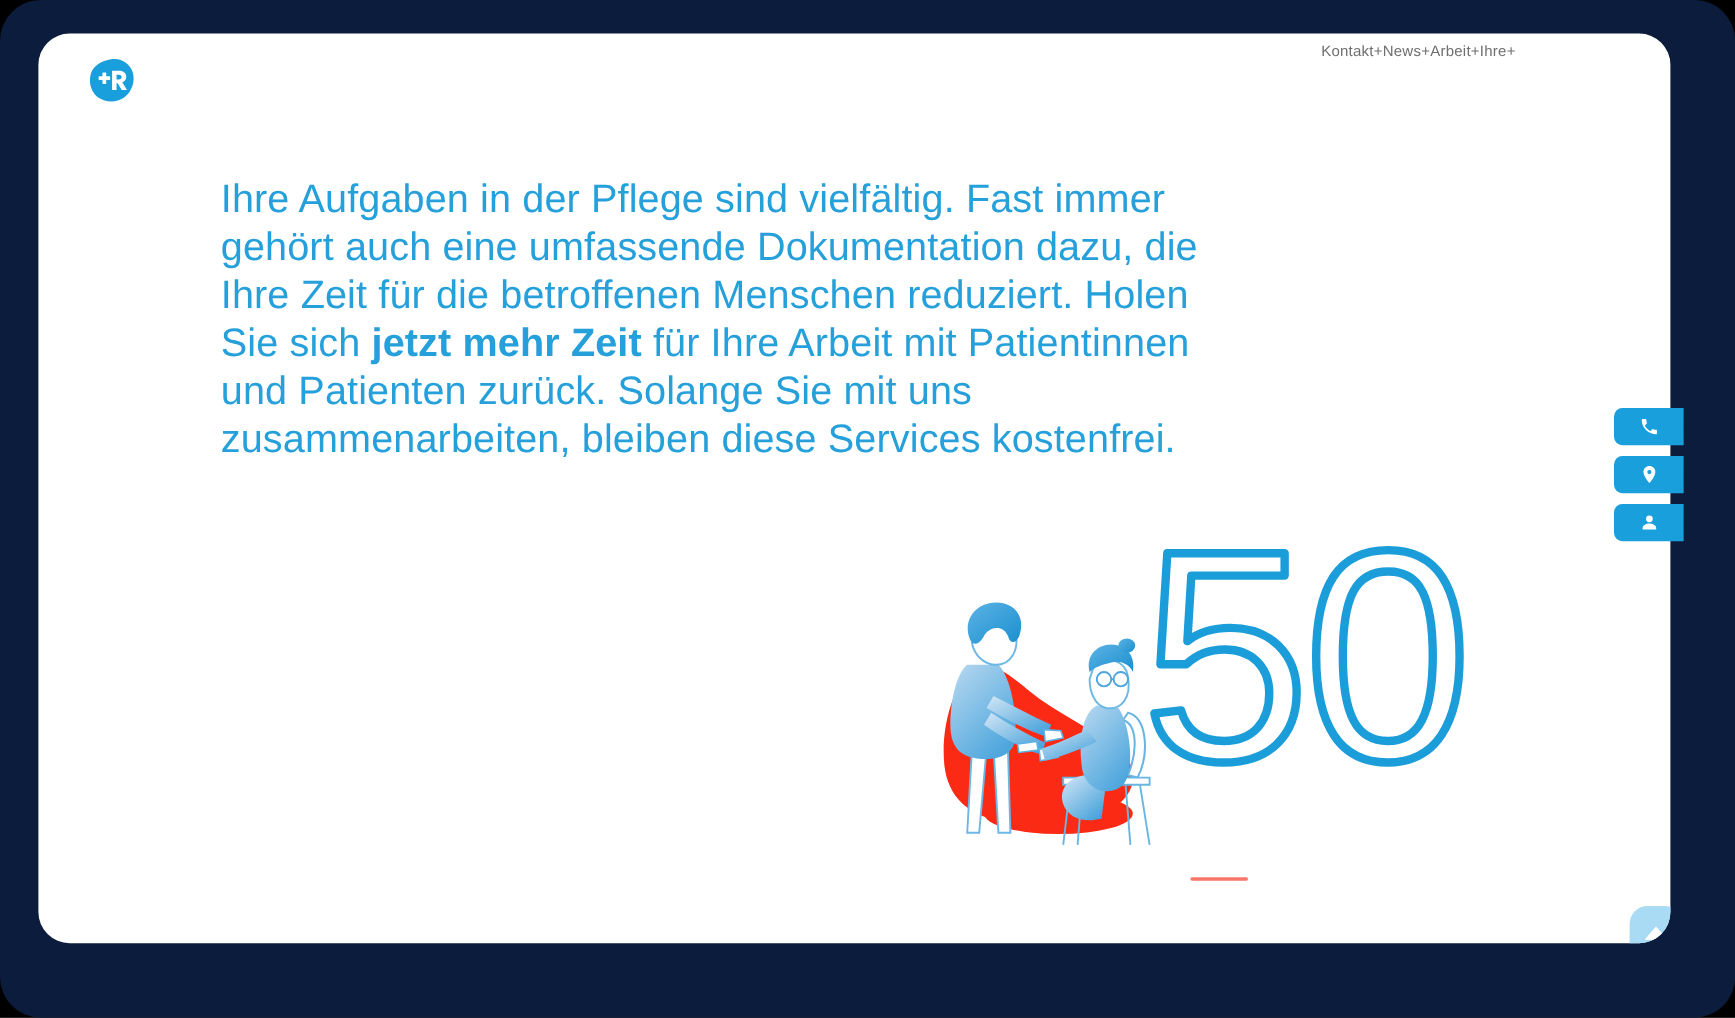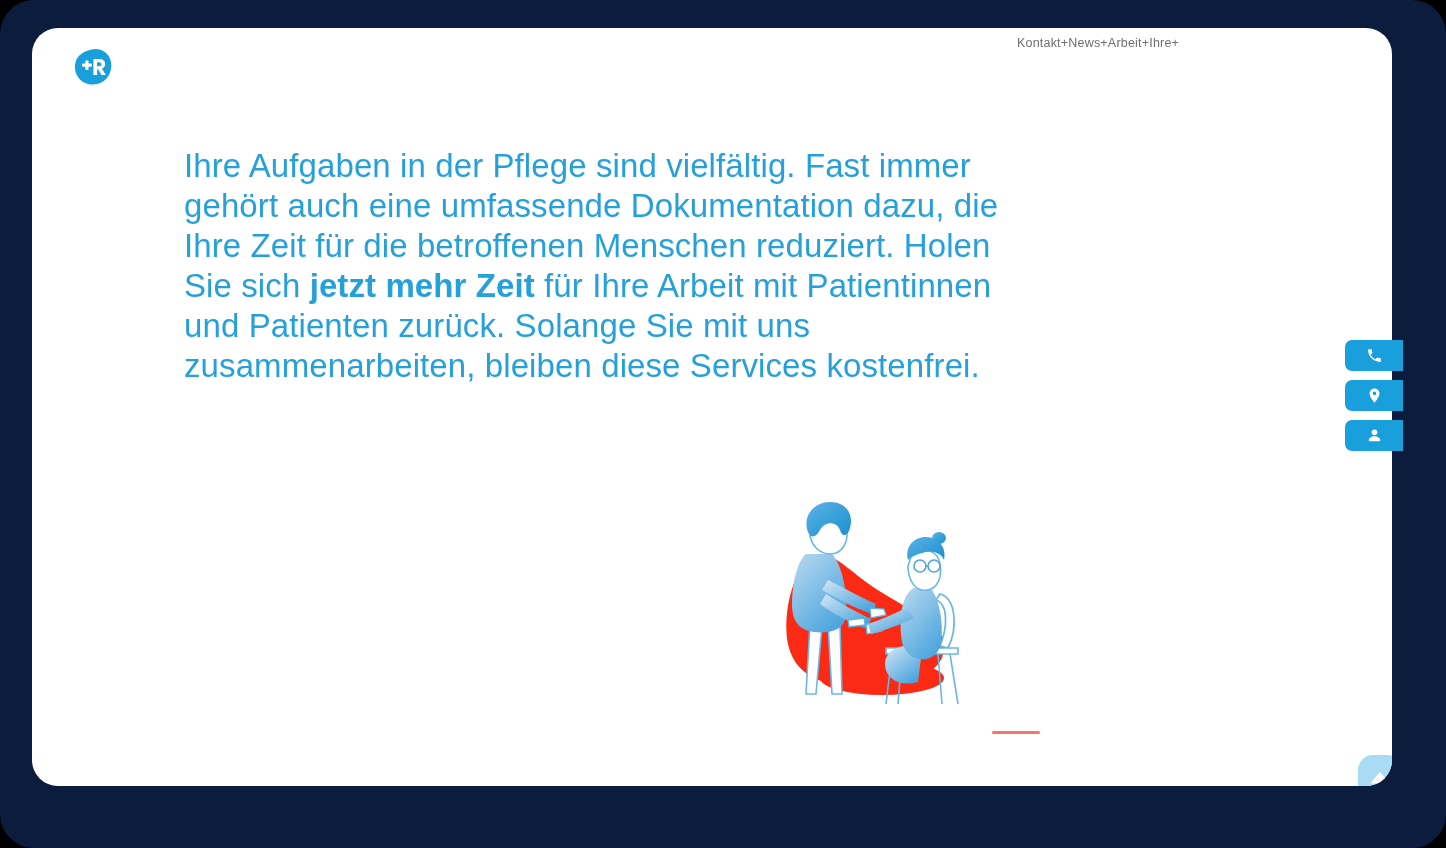--- a/index.html
+++ b/index.html
@@ -43,21 +43,21 @@
     left: 42px; top: 20px;
     width: 38px; height: 38px;
   }
 
   
   #utility-nav {
     position: absolute;
     left: 985px; top: 8px;
     width: 330px;
     display: flex;
-    justify-content: flex-start;
+    justify-content: center;
     align-items: center;
   }
   .utility-link {
     font-size: 12.5px;
     color: #6f6f6f;
     letter-spacing: .2px;
     white-space: nowrap;
     cursor: pointer;
   }
 
@@ -253,20 +253,25 @@
                    C150 90 146 78 146 68 Z" fill="#ffffff" stroke="#6cb8e4" stroke-width="1.6"></path>
           <circle cx="158" cy="68" r="6" fill="none" stroke="#4da6dd" stroke-width="1.6"></circle>
           <circle cx="172" cy="68" r="6" fill="none" stroke="#4da6dd" stroke-width="1.6"></circle>
           <path d="M164 68 h2" stroke="#4da6dd" stroke-width="1.6"></path>
           <path d="M146 62 C142 46 156 36 170 40 C180 43 184 52 182 62
                    C180 56 172 52 164 54 C156 56 150 58 146 62 Z" fill="url(#gHair)"></path>
           <ellipse cx="177" cy="40" rx="7" ry="6" fill="url(#gHair)"></ellipse>
         </svg>
       </div>
 
+      <div id="stat-number">
+        <svg width="270" height="215" viewBox="0 0 270 215">
+          <text x="0" y="190" font-family="'Liberation Sans', sans-serif" font-size="250" font-weight="300" fill="none" stroke="#1b9dd9" stroke-width="7" stroke-linejoin="round" stroke-linecap="round" letter-spacing="-4">50</text>
+        </svg>
+      </div>
 
 
       <div id="stat-rule"></div>
 
     </section>
 
     <div id="scroll-top-button">
       <svg width="20" height="13" viewBox="0 0 20 13">
         <path d="M10 1 L19 11.5 Q19.4 12.4 18.3 12.4 L1.7 12.4 Q0.6 12.4 1 11.5 Z" fill="#ffffff"></path>
       </svg>

